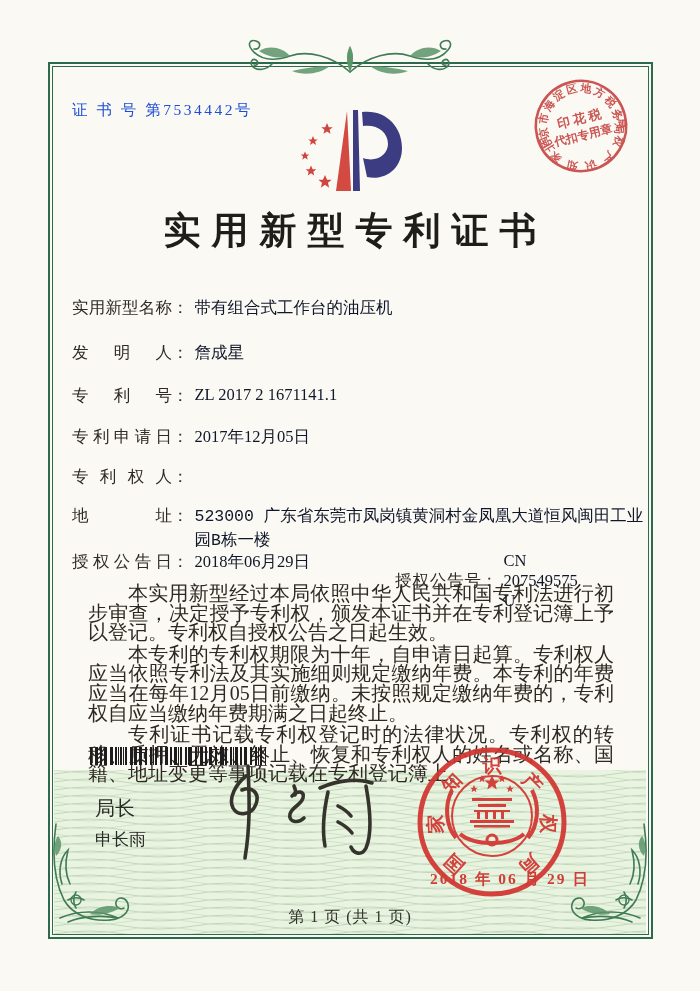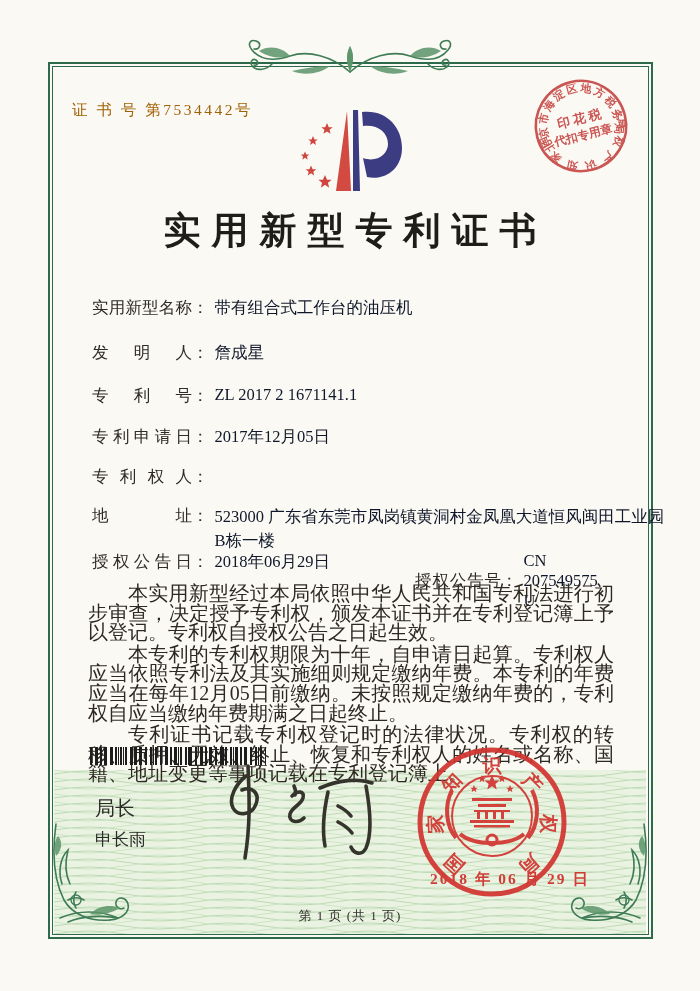--- a/index.html
+++ b/index.html
@@ -10,36 +10,36 @@
   }
   
   .frame-outer{position:absolute;left:48px;top:62px;right:47px;bottom:52px;
     border:2.5px solid #2c6a4b;}
   .frame-inner{position:absolute;left:2px;top:2px;right:2px;bottom:2px;
     border:1px solid #2c6a4b;}
   
   .guilloche{position:absolute;left:54px;top:770px;width:592px;height:164px;z-index:1;}
   
   .cert-no{position:absolute;left:72px;top:100px;font-size:15.5px;
-    letter-spacing:2.5px;color:#a16207;z-index:5;}
+    letter-spacing:2.5px;color:#1d4ed8;z-index:5;}
   .logo{position:absolute;left:283px;top:96px;width:150px;height:102px;z-index:5;}
   .tax-stamp{position:absolute;left:504px;top:49px;width:154px;height:154px;
     z-index:6;opacity:.88;}
   .tax-stamp text{font-family:"Liberation Serif","DejaVu Serif",serif;fill:#c4403e;font-weight:bold;}
   .title{position:absolute;left:0;right:0;top:206px;text-align:center;
     font-size:37px;font-weight:bold;letter-spacing:11px;text-indent:11px;
     color:#1f1d1a;z-index:5;}
   
   .fields{position:absolute;left:72px;top:0;width:560px;z-index:5;font-size:16.5px;}
-  .frow{position:absolute;left:0;display:flex;align-items:flex-start;margin-left:20px;}
+  .frow{position:absolute;left:0;display:flex;align-items:flex-start;}
   .flabel{display:inline-block;width:100px;text-align:justify;text-align-last:justify;
     flex:0 0 100px;color:#2e2a25;}
   .fcolon{flex:0 0 auto;}
   .fvalue{margin-left:6px;color:#0f172a;}
-  .addr-value{width:452px;line-height:24px;}
+  .addr-value{width:452px;line-height:24px;font-family:Liberation Mono, monospace;}
   .grant2{position:absolute;left:323px;top:0;display:flex;align-items:center;}
   .grant2 .flabel{width:86px;flex:0 0 86px;}
   
   .body-text{position:absolute;left:88px;top:584px;width:526px;z-index:5;
     font-size:20px;line-height:19.6px;color:#2d2822;text-align:justify;}
   .body-text p{margin:0 0 2px 0;text-indent:2em;}
   
   .barcode{position:absolute;left:90px;top:747px;width:176px;height:18px;z-index:5;
     background:
       repeating-linear-gradient(90deg,#1d1d1d 0 2px,rgba(0,0,0,0) 2px 5px),
@@ -49,21 +49,21 @@
   .director-title{position:absolute;left:95px;top:795px;font-size:20px;z-index:5;
     font-family:"Liberation Sans","DejaVu Sans",sans-serif;color:#2b2b28;}
   .director-name{position:absolute;left:95px;top:828px;font-size:17px;z-index:5;
     font-family:"Liberation Sans","DejaVu Sans",sans-serif;color:#2b2b28;text-align:center;}
   .signature{position:absolute;left:208px;top:762px;width:172px;height:106px;z-index:5;}
   .seal{position:absolute;left:394px;top:726px;width:200px;height:192px;z-index:6;opacity:.93;}
   .seal text{font-family:"Liberation Serif","DejaVu Serif",serif;}
   .seal-arc text{fill:#d23530;font-weight:bold;}
   .seal-date{fill:#cf2f2a;font-size:15.5px;letter-spacing:2px;font-weight:bold;}
   .footer{position:absolute;left:0;right:0;top:907px;text-align:center;
-    font-size:13px;letter-spacing:1px;color:#33322d;z-index:5;}
+    font-size:16px;letter-spacing:1px;color:#33322d;z-index:5;}
   
   .orn{z-index:2;position:absolute;}
   .orn path{fill:none;stroke:#3f7c55;stroke-width:1.6;stroke-linecap:round;}
   .orn .fillleaf{fill:#5b9468;stroke:none;opacity:.85;}
   .orn circle{fill:none;stroke:#3f7c55;stroke-width:1.4;}
   .top-orn{left:238px;top:38px;width:224px;height:44px;}
   .bl-orn{left:50px;top:822px;width:92px;height:112px;}
   .br-orn{left:558px;top:822px;width:92px;height:112px;}
 </style>
 </head>

